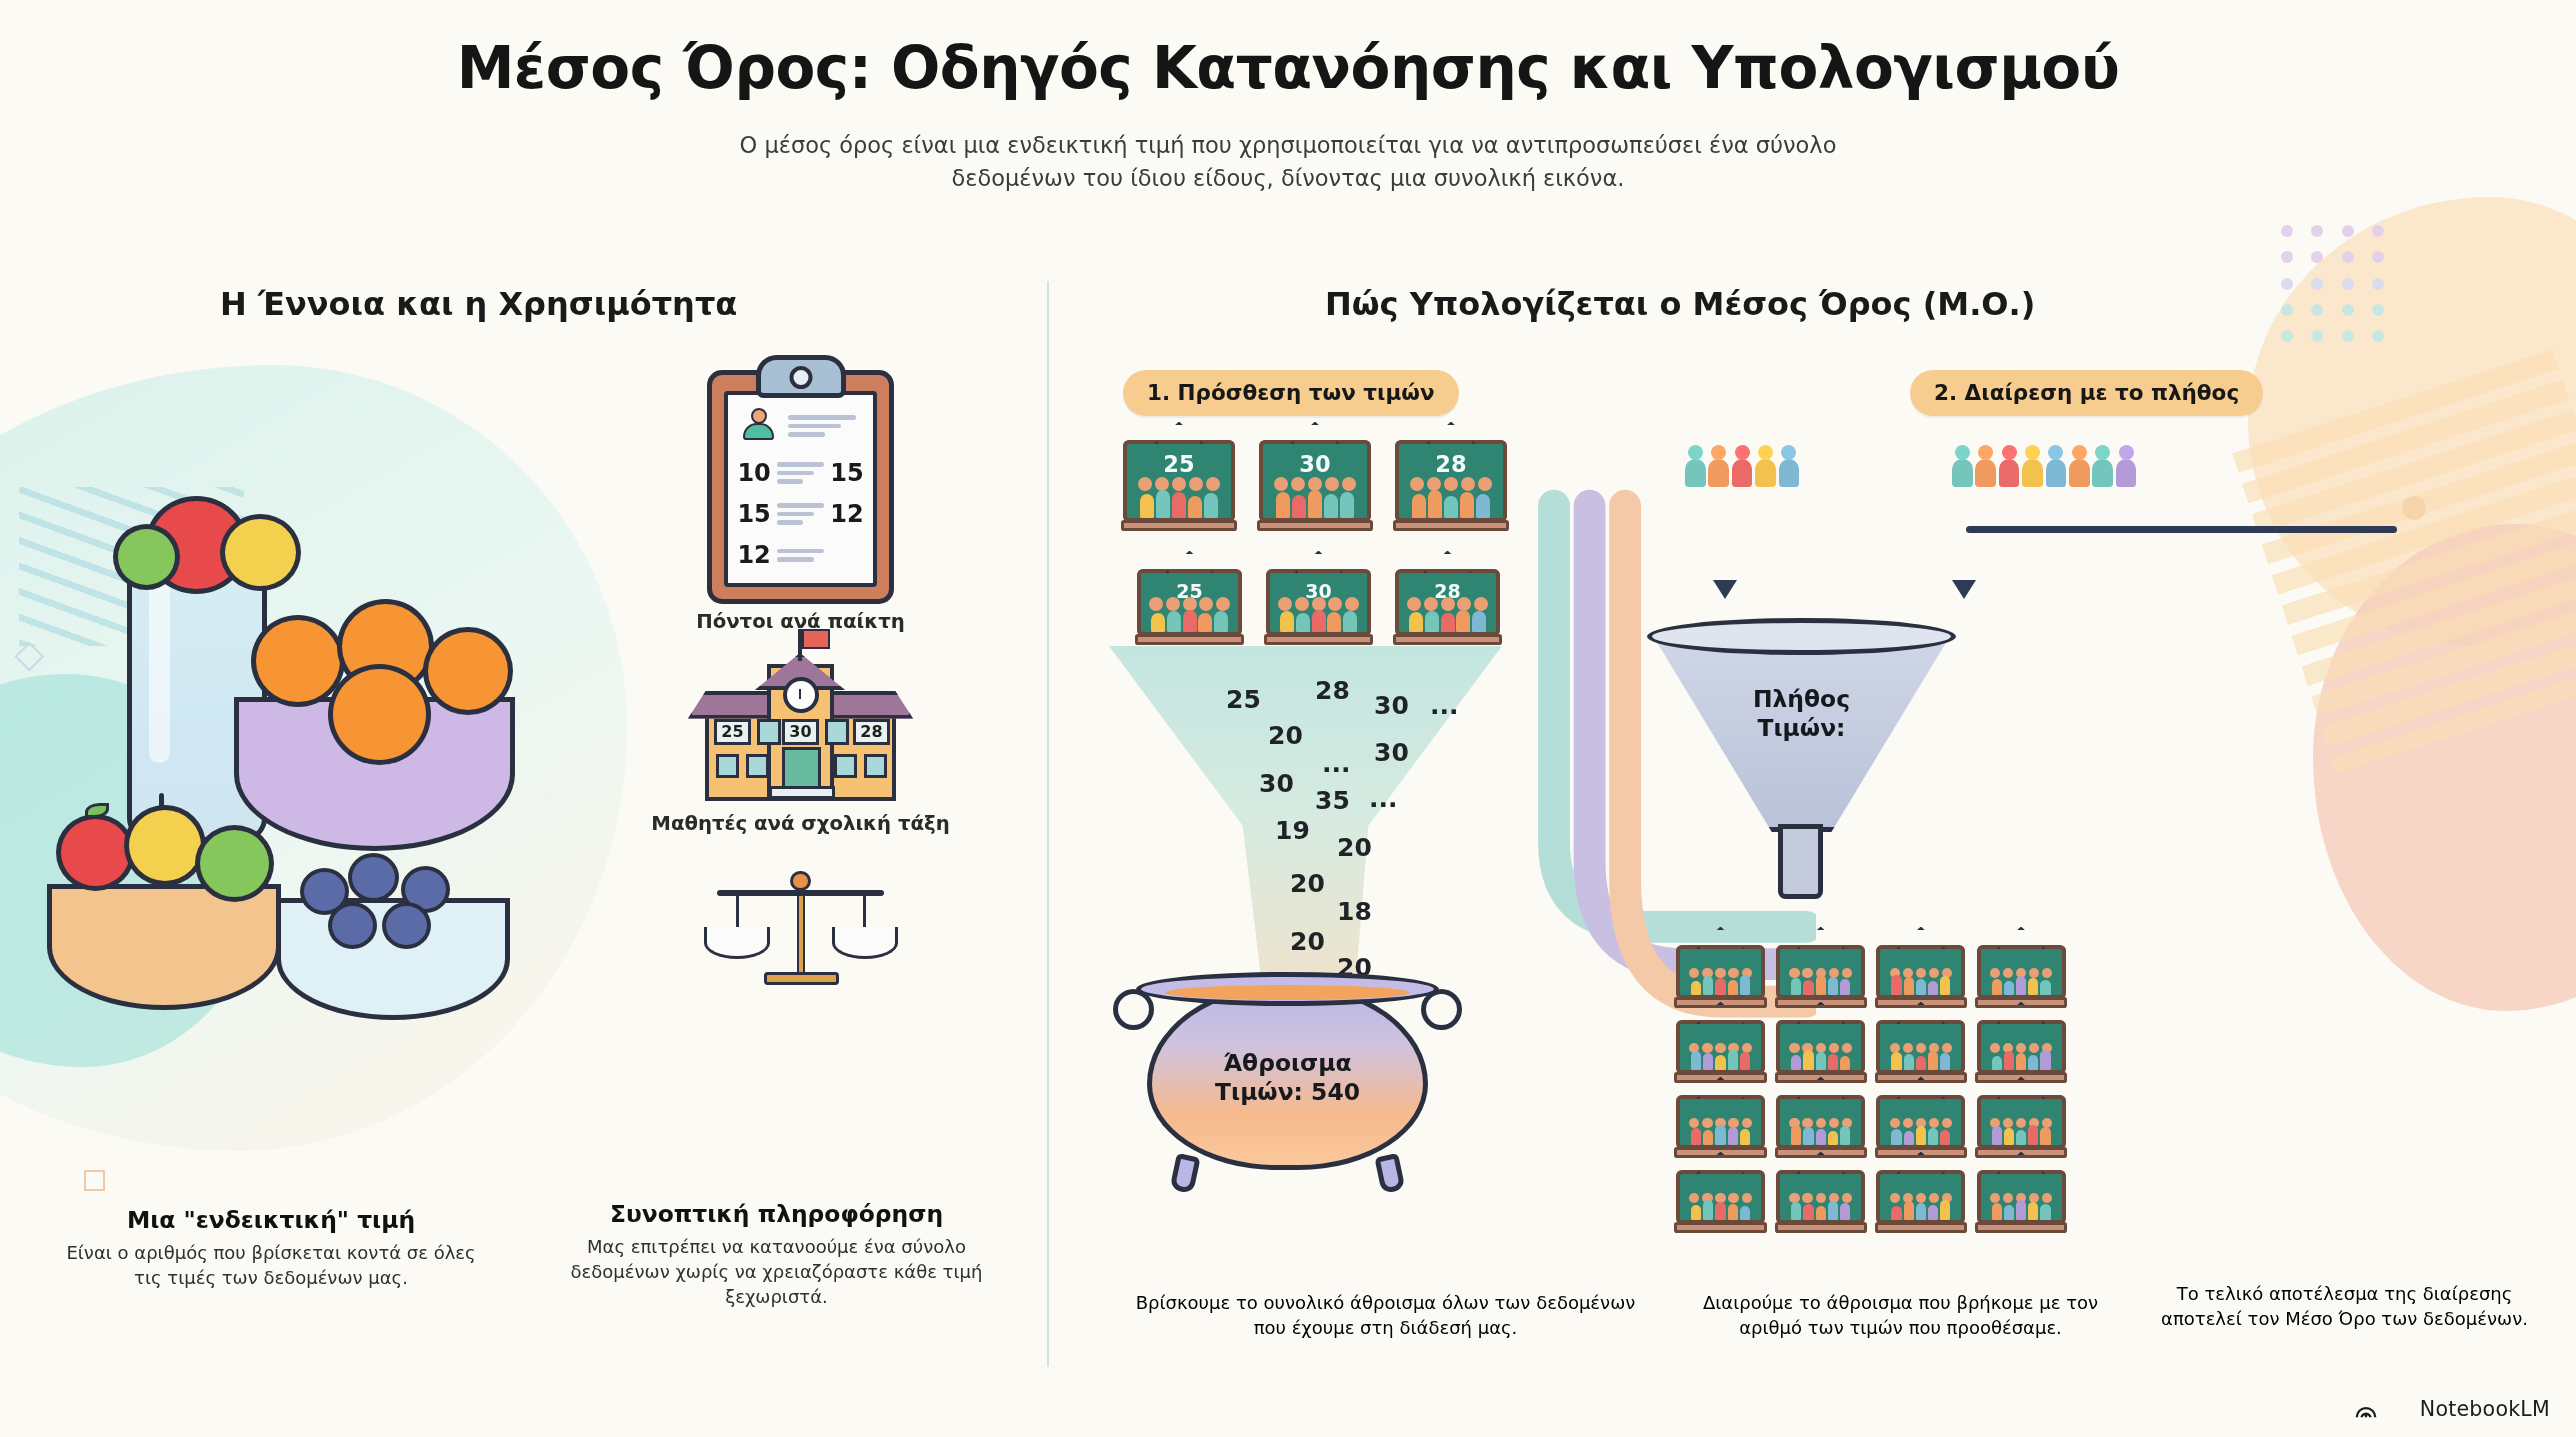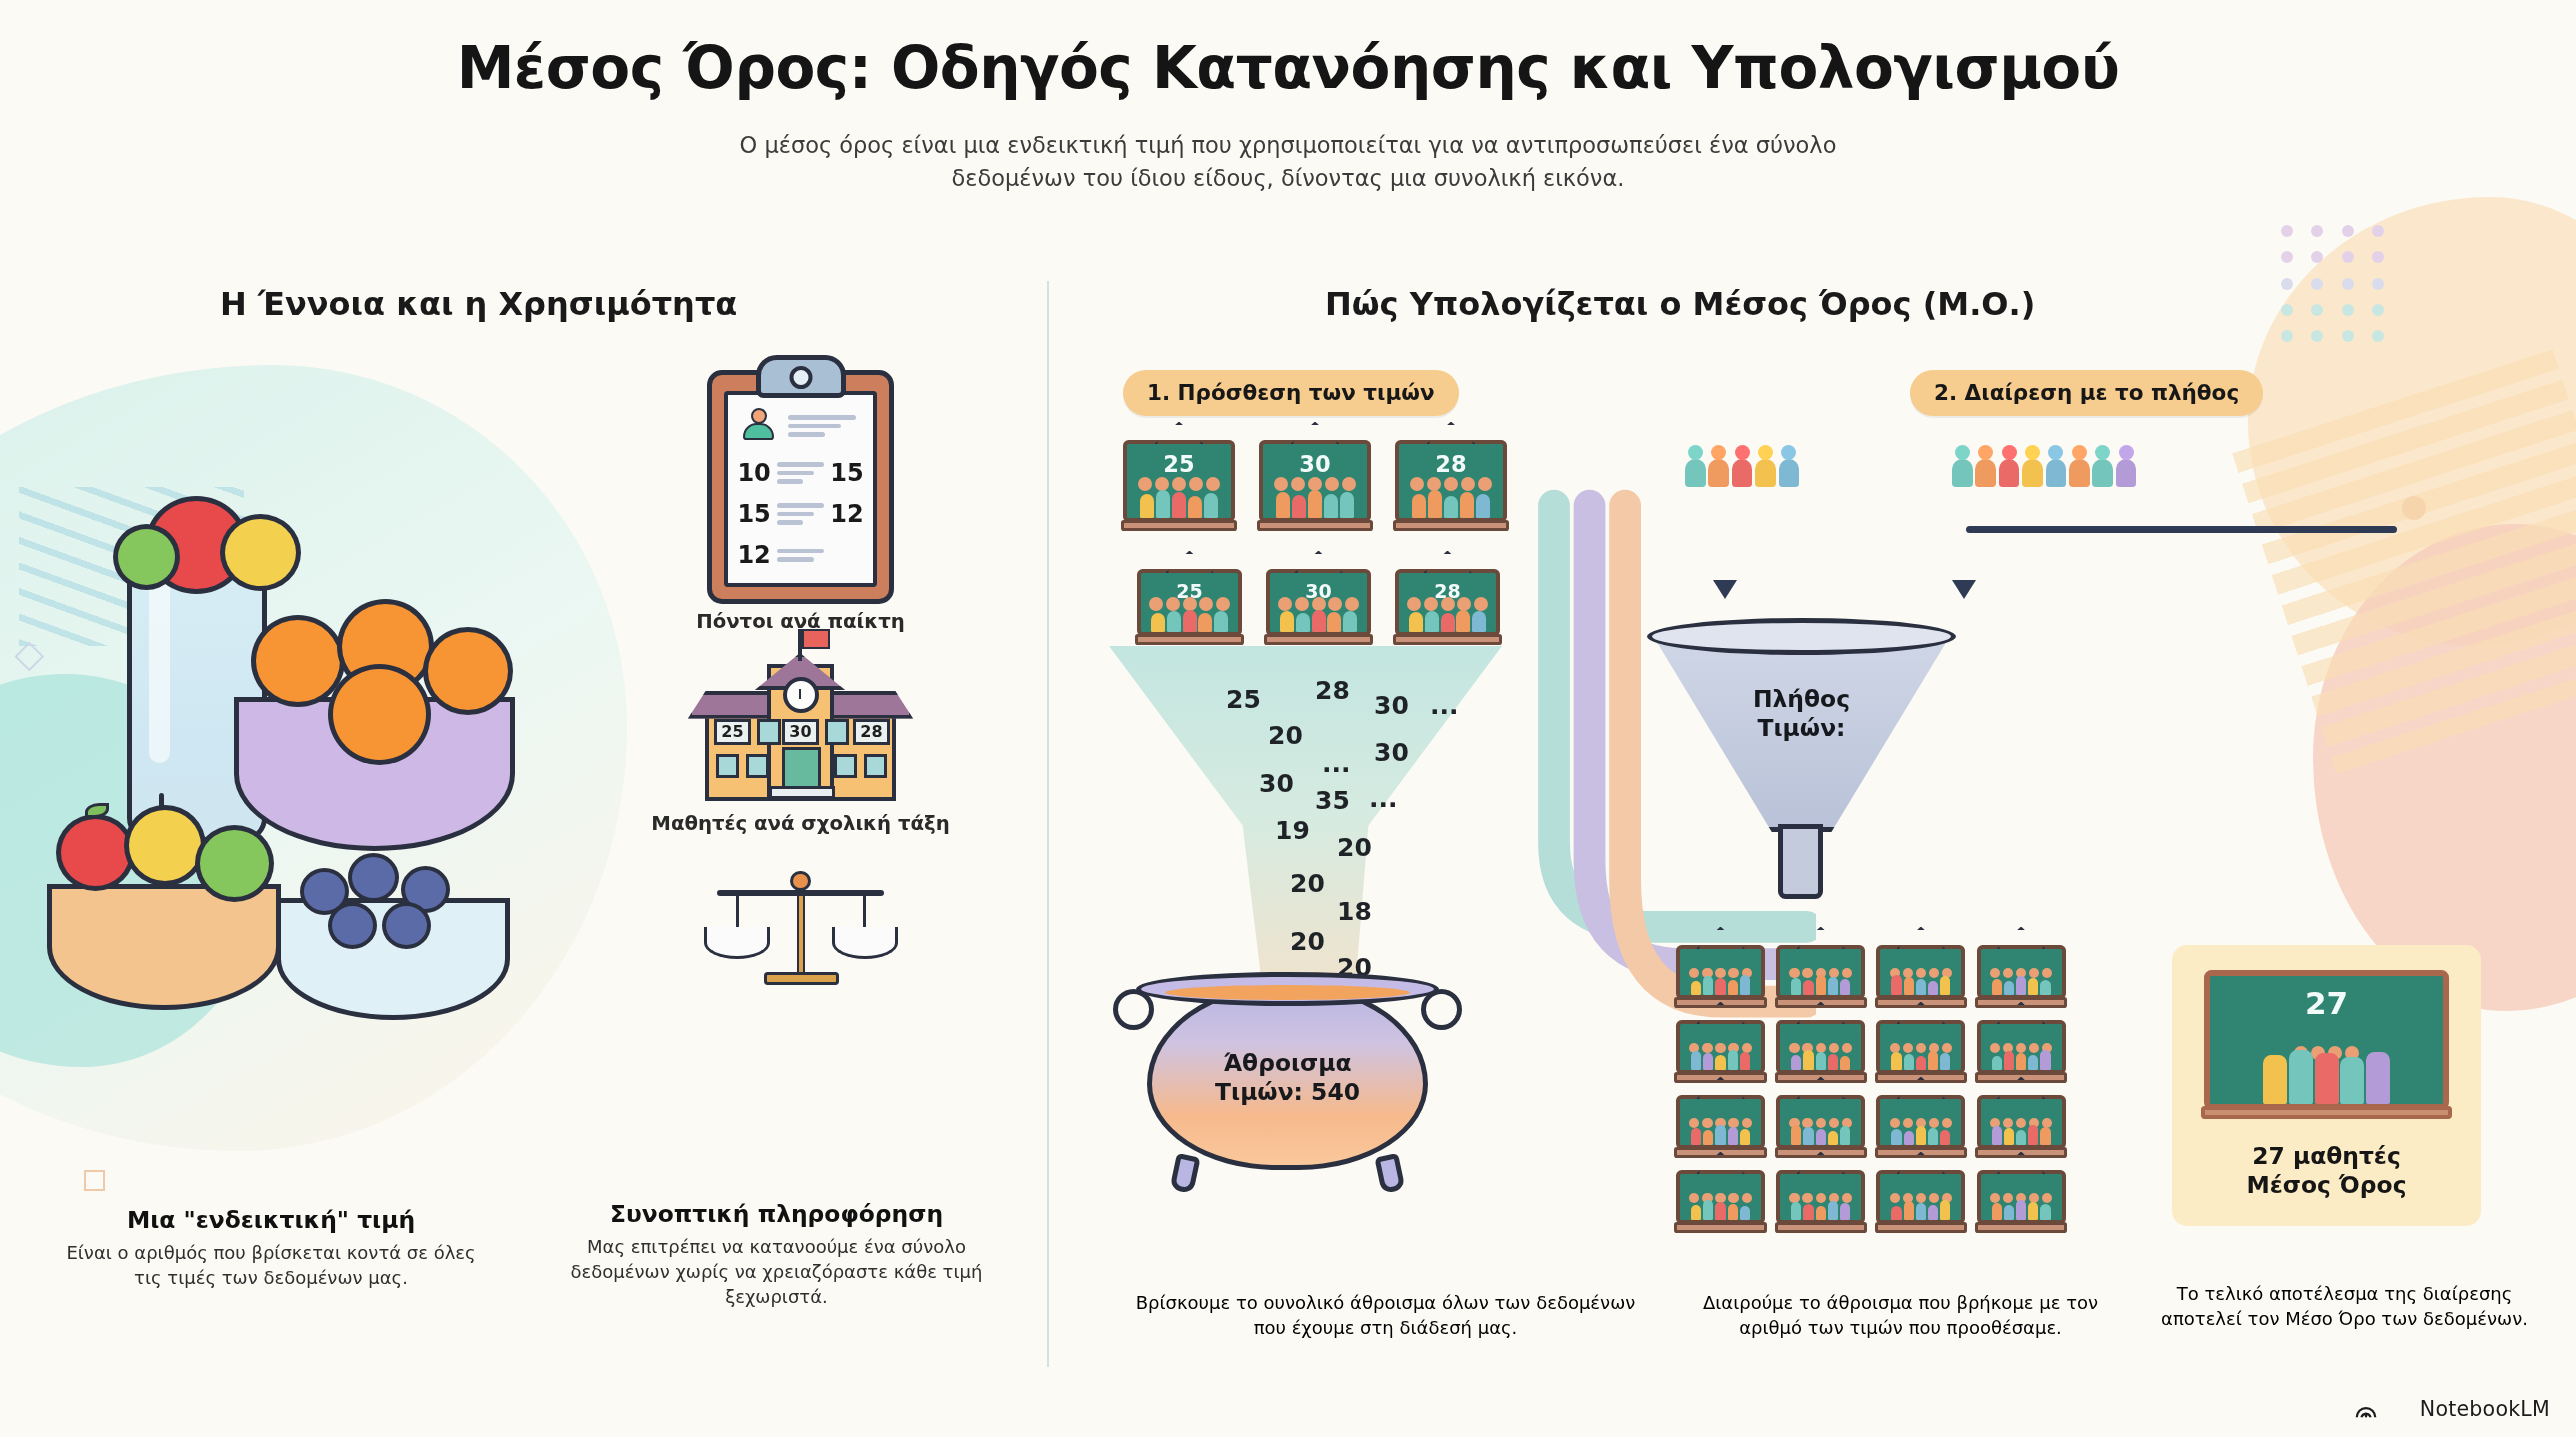--- a/index.html
+++ b/index.html
@@ -949,43 +949,20 @@
           <i class="p-or" style="width: 10.3px; height: 17px;"></i>
           <i class="p-bl" style="width: 10.3px; height: 15px;"></i>
           <i class="p-pu" style="width: 10.3px; height: 19.7px;"></i>
           <i class="p-ye" style="width: 10.3px; height: 18px;"></i>
           <i class="p-te" style="width: 10.3px; height: 16px;"></i>
         </div>
         <div class="ledge"></div>
       </div>
     </div>
 
-  <div class="result-card">
-    <div class="rc-board">
-      <div class="rc-num">27</div>
-      <div class="cc-heads" style="bottom:34%;">
-          <i></i>
-          <i></i>
-          <i></i>
-          <i></i>
-        </div>
-      <div class="cc-people" style="height:50%;">
-        <i class="p-ye" style="height:49px;width:24px"></i>
-        <i class="p-te" style="height:54px;width:24px"></i>
-        <i class="p-rd" style="height:51px;width:24px"></i>
-        <i class="p-te" style="height:47px;width:24px"></i>
-        <i class="p-pu" style="height:52px;width:24px"></i>
-      </div>
-      <div class="rc-ledge"></div>
-    </div>
-    <div class="rc-caption">
-      <div>27 μαθητές</div>
-      <div>Μέσος Όρος</div>
-    </div>
-  </div>
 
   <div class="cap-block small" id="cap-r1">
     <div class="cap-text">Βρίσκουμε το ουνολικό άθροισμα όλων των δεδομένων που έχουμε στη διάδεσή μας.</div>
   </div>
   <div class="cap-block small" id="cap-r3">
     <div class="cap-text">Το τελικό αποτέλεσμα της διαίρεσης αποτελεί τον Μέσο Όρο των δεδομένων.</div>
   </div>
   <div class="cap-block small" id="cap-r2">
     <div class="cap-text">Διαιρούμε το άθροισμα που βρήκομε με τον αριθμό των τιμών που προοθέσαμε.</div>
   </div>

